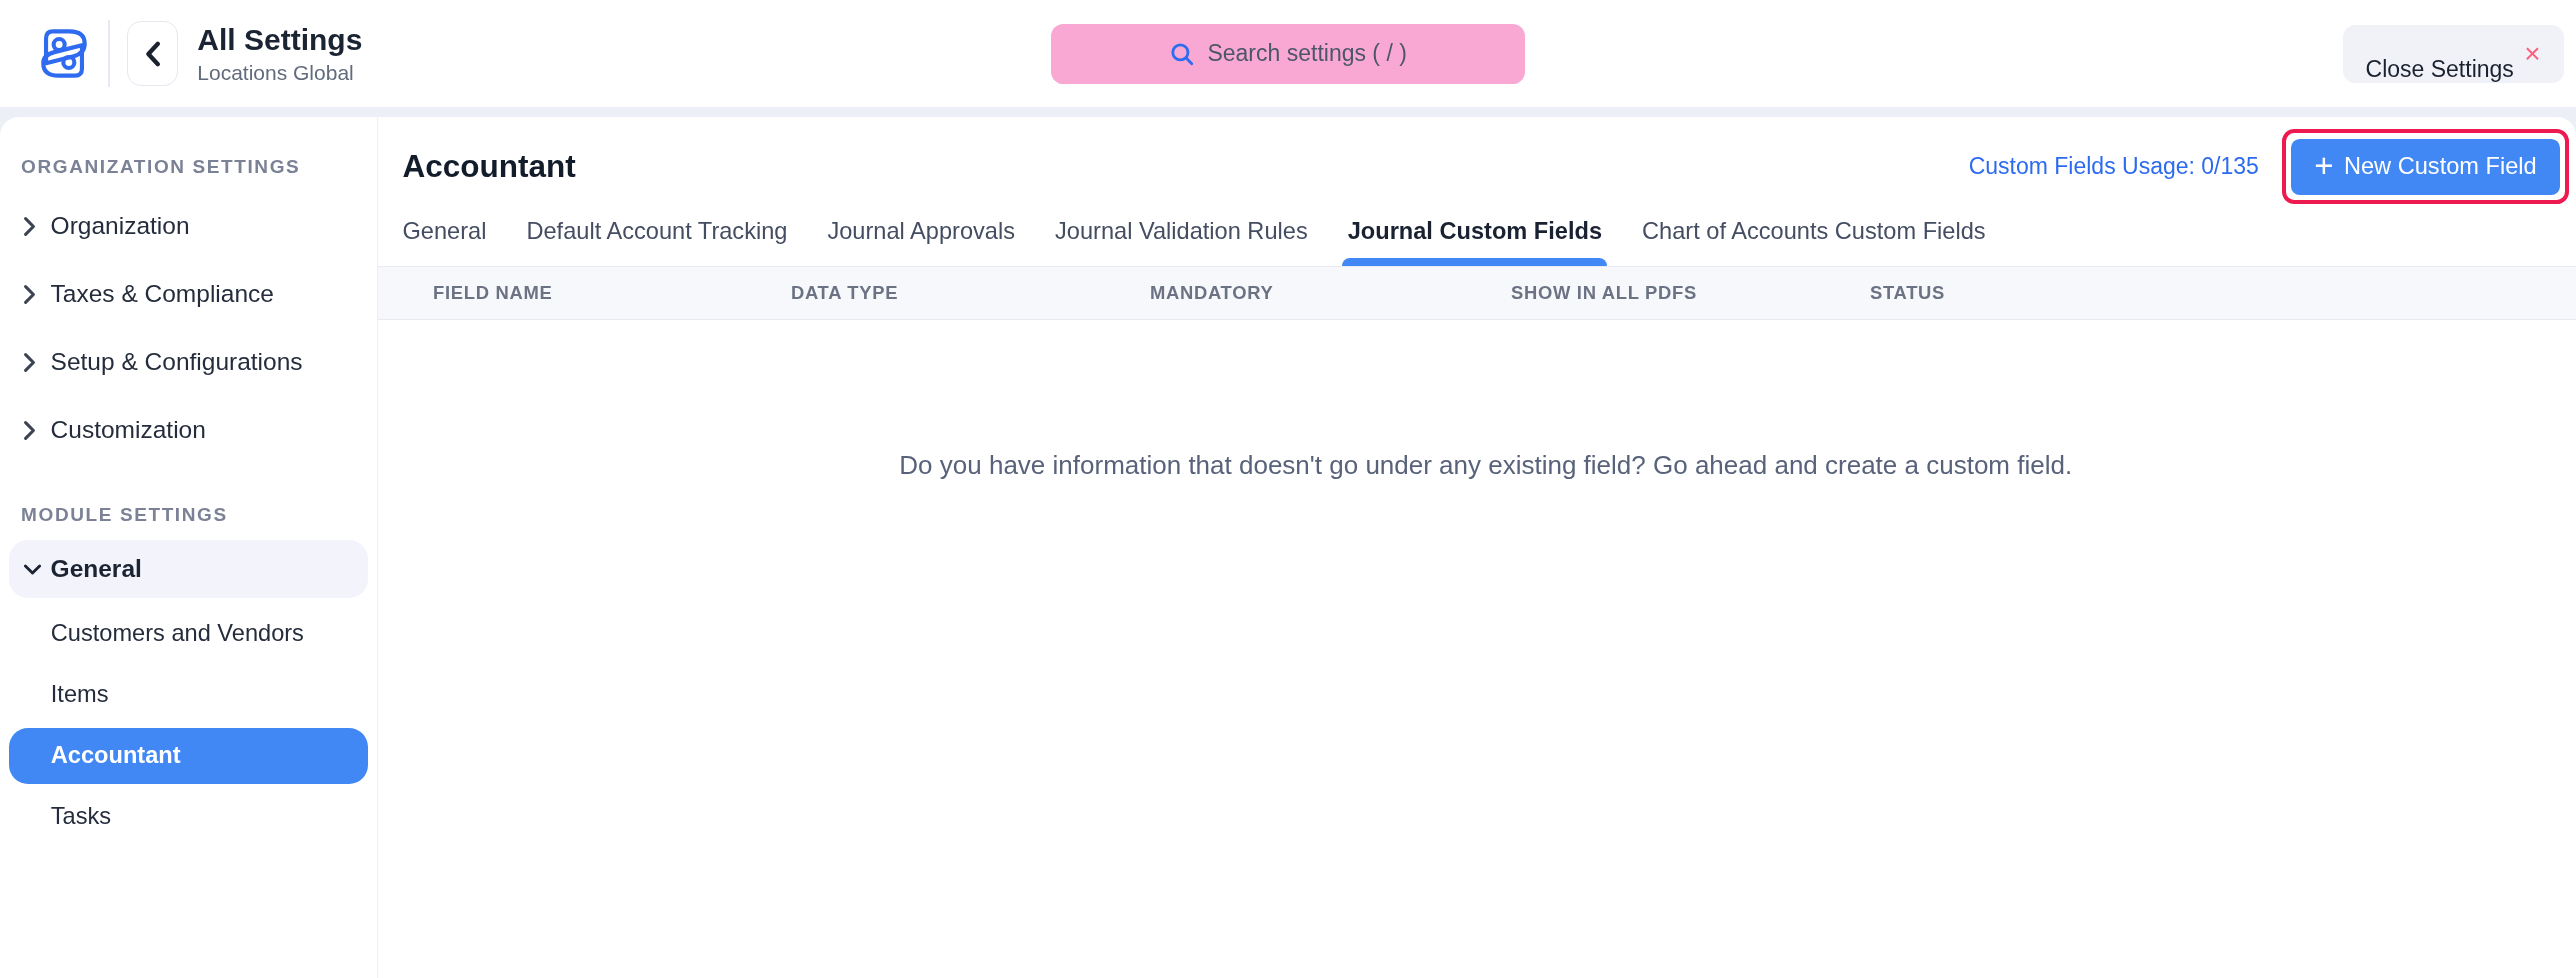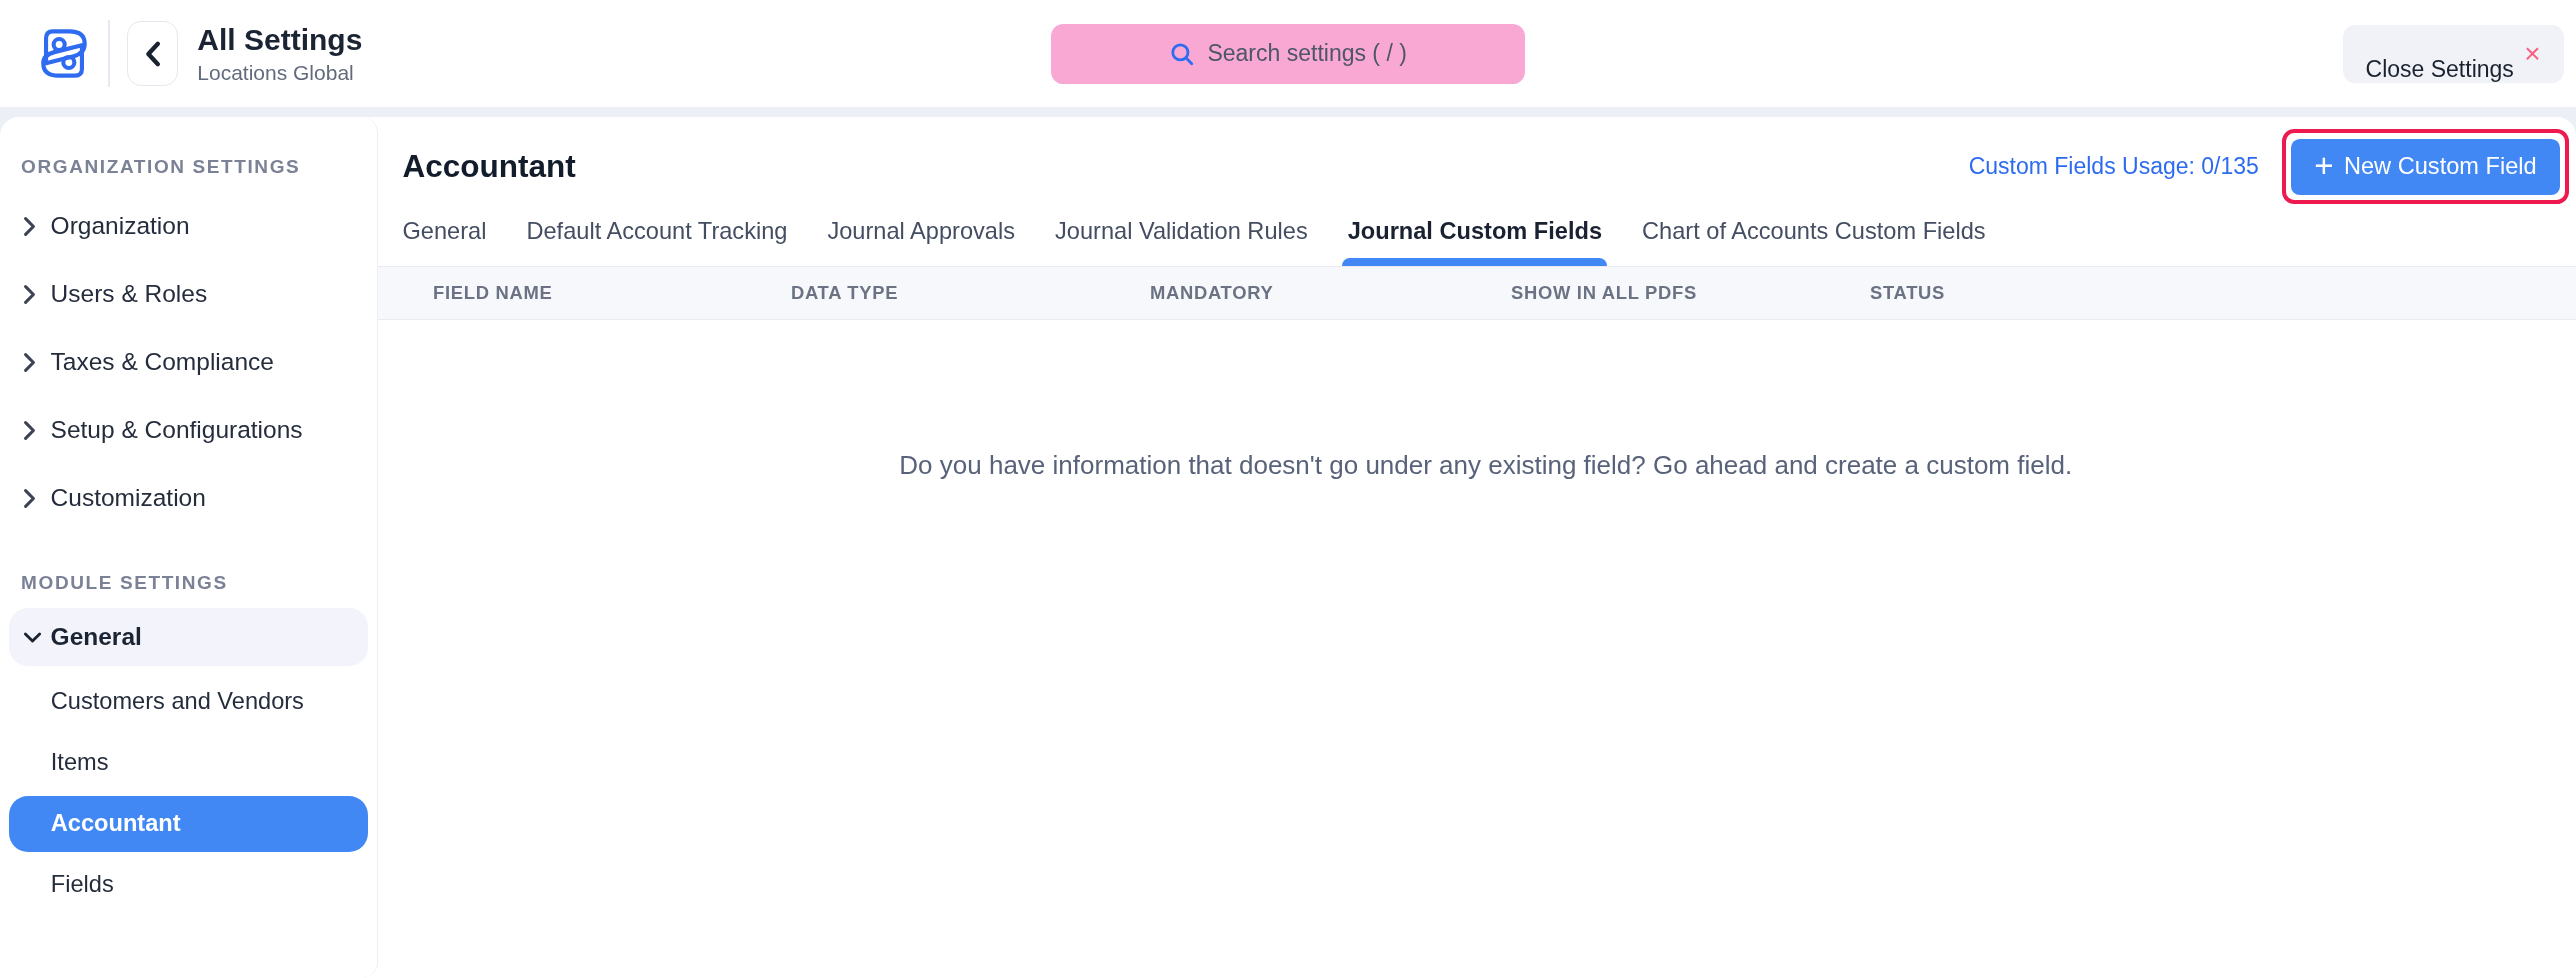--- a/index.html
+++ b/index.html
@@ -35,21 +35,21 @@
   }
   .close-label { font-size: 23px; color: #1a2230; font-weight: 400; margin-top: 32px; }
   .close-x { font-size: 28px; color: #fa6080; margin-left: 10.5px; line-height: 1; font-weight: 400; }
 
   
   .panel {
     position: absolute; top: 117px; left: 0; right: 0; bottom: 0;
     background: #ffffff; border-radius: 19px 19px 0 0; display: flex; overflow: hidden;
   }
   
-  .sidebar { width: 378px; flex-shrink: 0; border-right: 1.8px solid #eceef8; padding: 39px 8.8px 0 8.8px; border-radius: 16px; }
+  .sidebar { width: 378px; flex-shrink: 0; border-right: 1.8px solid #eceef8; padding: 39px 8.8px 0 8.8px; }
   .side-section-label {
     font-size: 19px; font-weight: 600; letter-spacing: 1.6px; color: #7b8296;
     margin: 0 0 14px 12.3px; text-transform: uppercase;
   }
   .side-item {
     height: 68px; display: flex; align-items: center; padding-left: 14px;
     font-size: 24.5px; font-weight: 500; color: #252d3d; cursor: pointer; border-radius: 19px;
   }
   .side-item .chev { width: 19px; margin-right: 8.8px; display: flex; align-items: center; }
   .module-gap { height: 40px; }
@@ -141,28 +141,20 @@
           </svg>
       </span>
       <span>Organization</span>
     </div>
     <div class="side-item">
       <span class="chev">
         <svg width="13" height="21" viewBox="0 0 10 16">
             <path d="M2 2 L8 8 L2 14" fill="none" stroke="#3c4353" stroke-width="2.4" stroke-linecap="round" stroke-linejoin="round"></path>
           </svg>
       </span>
-      <span>Users &amp; Roles</span>
-    </div>
-    <div class="side-item">
-      <span class="chev">
-        <svg width="13" height="21" viewBox="0 0 10 16">
-            <path d="M2 2 L8 8 L2 14" fill="none" stroke="#3c4353" stroke-width="2.4" stroke-linecap="round" stroke-linejoin="round"></path>
-          </svg>
-      </span>
       <span>Taxes &amp; Compliance</span>
     </div>
     <div class="side-item">
       <span class="chev">
         <svg width="13" height="21" viewBox="0 0 10 16">
             <path d="M2 2 L8 8 L2 14" fill="none" stroke="#3c4353" stroke-width="2.4" stroke-linecap="round" stroke-linejoin="round"></path>
           </svg>
       </span>
       <span>Setup &amp; Configurations</span>
     </div>
@@ -190,21 +182,21 @@
     <div class="side-subitem">
       <span>Customers and Vendors</span>
     </div>
     <div class="side-subitem">
       <span>Items</span>
     </div>
     <div class="side-subitem selected">
       <span>Accountant</span>
     </div>
     <div class="side-subitem">
-      <span>Fields</span>
+      <span>Tasks</span>
     </div>
   </div>
 
   <div class="main">
     <div class="main-top">
       <div class="content-title">Accountant</div>
       <div class="top-right">
         <span class="usage-link">Custom Fields Usage: 0/135</span>
         <div class="annotation-box">
           <button class="new-field-btn">

